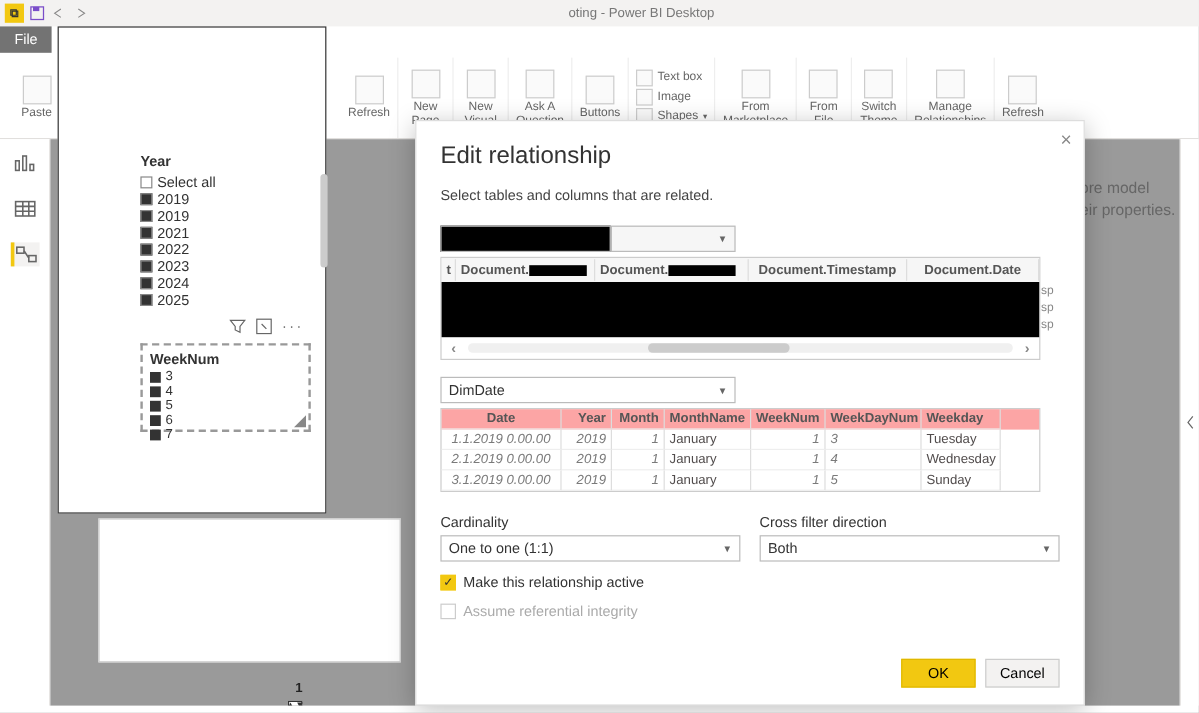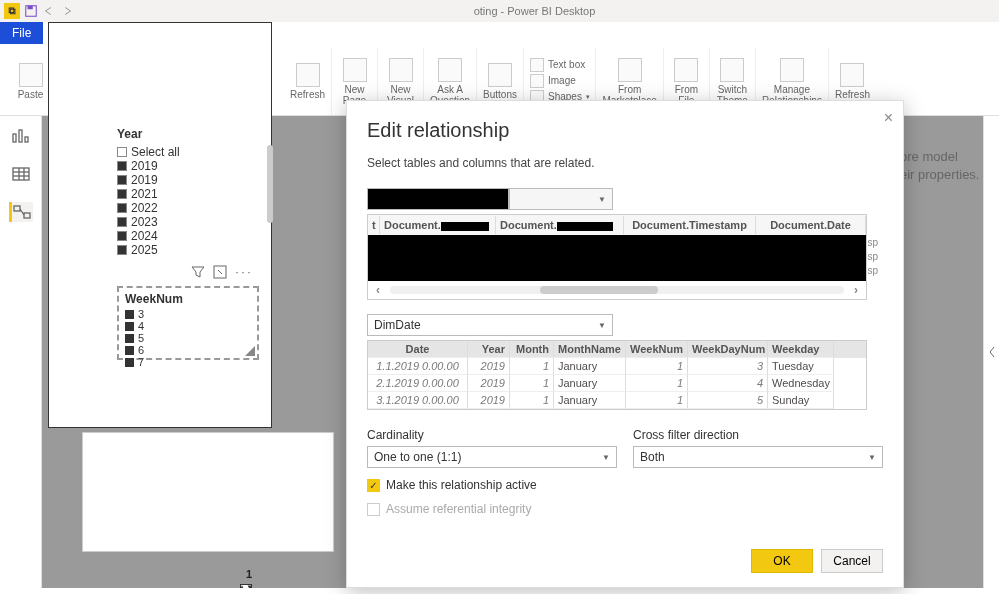--- a/index.html
+++ b/index.html
@@ -7,21 +7,21 @@
 
   
   .titlebar { height: 22px; background: #f3f2f1; display: flex; align-items: center; padding: 0 4px; }
   .titlebar .pb-icon { width: 16px; height: 16px; background: #F2C811; margin-right: 4px; display:flex;align-items:center;justify-content:center;font-size:10px;font-weight:bold;color:#333;}
   .titlebar .qat { display: flex; gap: 4px; }
   .titlebar .qat .qi { width: 14px; height: 14px; }
   .titlebar .title-text { flex: 1; text-align: center; color: #777; font-size: 11px; }
 
   
   .menu-row { height: 22px; display:flex; }
-  .file-tab { background: #1d4ed8; color: #fff; padding: 4px 12px; font-size: 12px; }
+  .file-tab { background: #737373; color: #fff; padding: 4px 12px; font-size: 12px; }
   .ribbon { height: 72px; border-bottom: 1px solid #e1dfdd; display:flex; padding: 4px 8px 0 8px; }
   .ribbon .grp { display:flex; flex-direction:column; align-items:center; justify-content:center; padding: 0 6px; border-right:1px solid #eee; min-width:46px;}
   .ribbon .grp:last-child{border-right:none;}
   .ribbon .grp .ico { width:24px; height:24px; border:1px solid #ccc; background:#fafafa; margin-bottom:2px;}
   .ribbon .grp .lbl { font-size:10px; color:#666; text-align:center; line-height:1.1;}
   .ribbon .grp .small-row { display:flex; align-items:center; gap:4px; font-size:10px; color:#666; margin-bottom:2px;}
   .ribbon .grp .small-row .mini{width:14px;height:14px;border:1px solid #ccc;background:#fafafa;}
 
   
   .canvas-area { position:absolute; top:116px; left:0; right:0; bottom:6px; background:#fff; display:flex;}
@@ -82,27 +82,27 @@
   .preview-tbl .scroller{height:18px; display:flex; align-items:center; justify-content:space-between; padding:0 8px;}
   .preview-tbl .scroller .track{flex:1; height:8px; background:#f0f0f0; margin:0 10px; border-radius:4px; position:relative;}
   .preview-tbl .scroller .track .th{position:absolute; left:33%; width:26%; height:100%; background:#ccc; border-radius:4px;}
   .preview-tbl .scroller .ch{font-weight:bold; color:#888;}
 
   .dd-full{width:246px; height:22px; border:1px solid #bbb; display:flex; align-items:center; justify-content:space-between; padding:0 6px; font-size:12px; background:#fff;}
   .dd-full .car{font-size:8px;color:#666;}
 
   
   .grid2{border:1px solid #ccc; width:500px; margin-top:4px;}
-  .grid2 .hdr{display:flex; background:#e5e5e5; font-size:11px;}
+  .grid2 .hdr{display:flex; background:#fca5a5; font-size:11px;}
   .grid2 .hdr .c, .grid2 .row .c{border-right:1px solid #ddd; border-bottom:1px solid #eee; padding:2px 4px; font-size:11px;}
   .grid2 .hdr .c{font-weight:600;color:#555;}
   .grid2 .row{display:flex;}
   .grid2 .row .c{color:#514c4c;}
   .grid2 .row .c.it{font-style:italic;color:#7a7a7a;}
-  .cDate{width:100px;text-align:center;} .cYear{width:42px;text-align:right;} .cMonth{width:44px;text-align:right;} .cMN{width:72px;} .cWN{width:62px;text-align:right;} .cWDN{width:80px;text-align:right;} .cWD{width:66px;}
+  .cDate{width:100px;text-align:center;} .cYear{width:42px;text-align:right;} .cMonth{width:44px;text-align:right;} .cMN{width:72px;} .cWN{width:62px;text-align:right;} .cWDN{width:80px;text-align:left;} .cWD{width:66px;}
 
   .opt-row{display:flex; gap:16px; margin-top:18px;}
   .opt-col{flex:1;}
   .opt-col .olabel{font-size:12px; color:#333; margin-bottom:4px;}
 
   .chk-row{display:flex; align-items:center; gap:6px; margin-top:10px; font-size:12px;}
   .chk{width:13px;height:13px;border:1px solid #888;display:inline-flex;align-items:center;justify-content:center;font-size:10px;}
   .chk.checked{background:#F2C811;border-color:#F2C811;color:#333;}
   .chk-row.disabled{color:#aaa;}
   .chk-row.disabled .chk{border-color:#ccc;}

